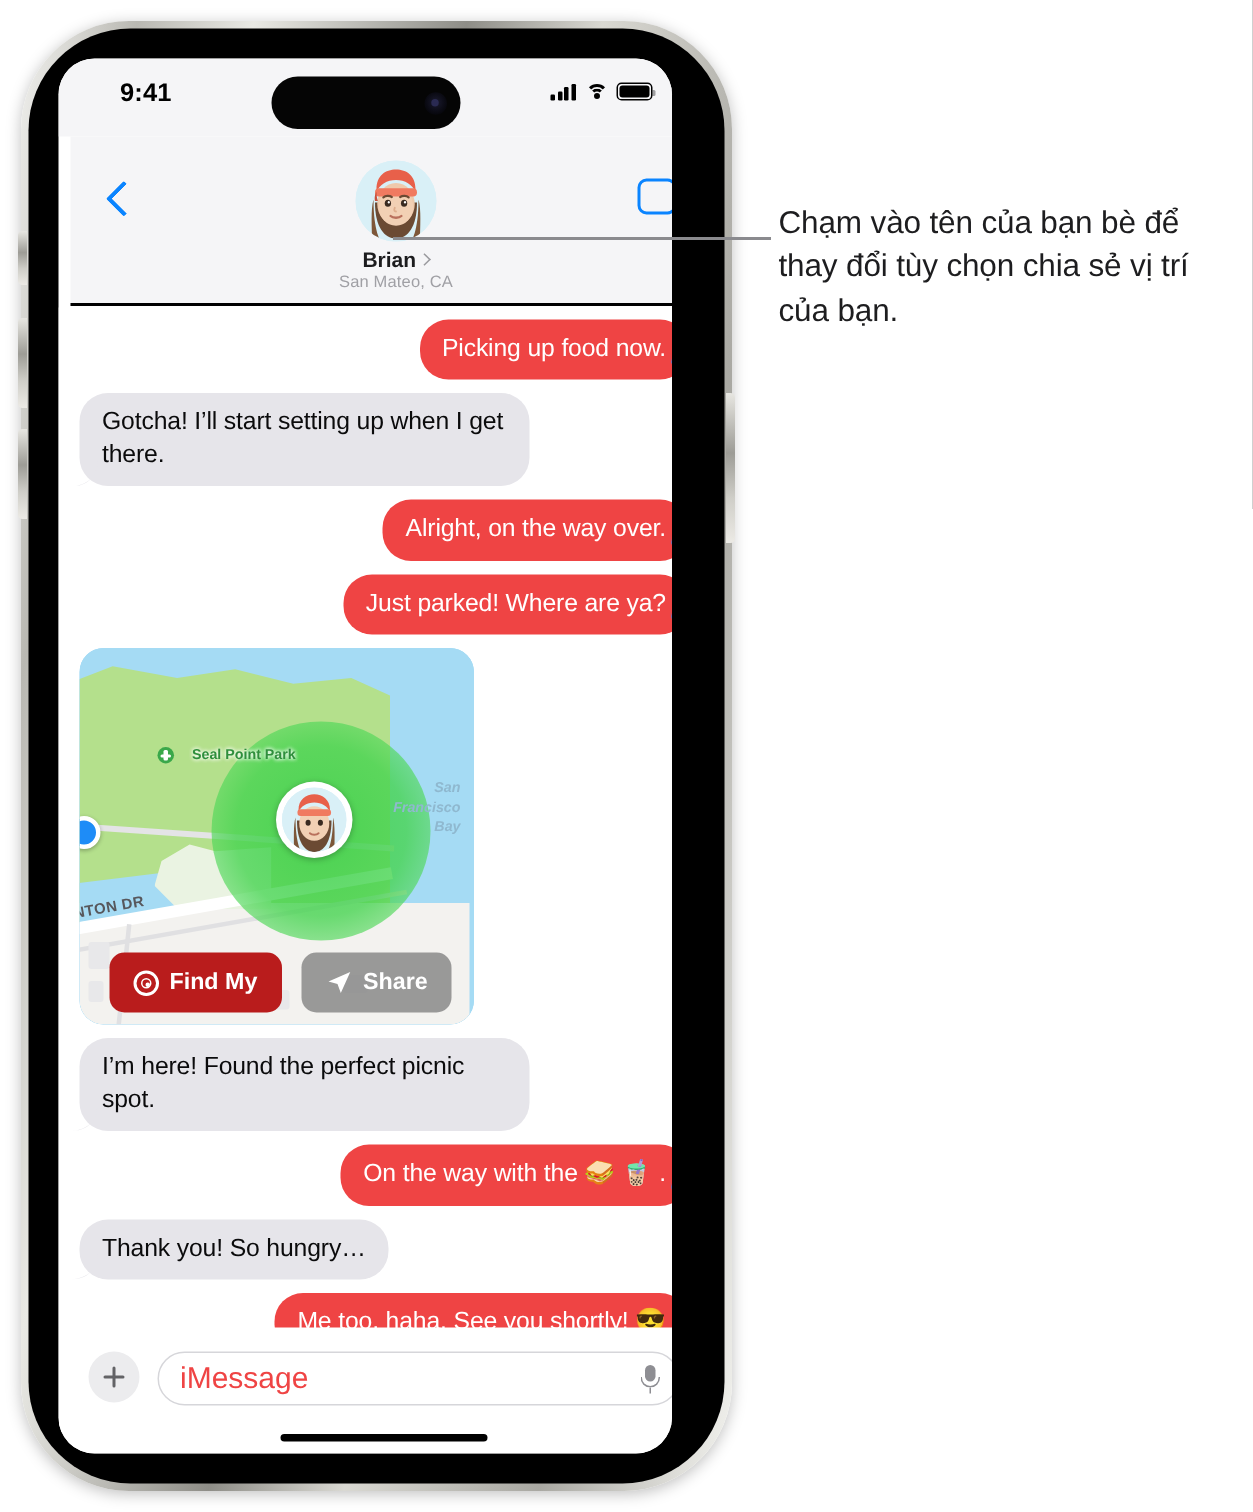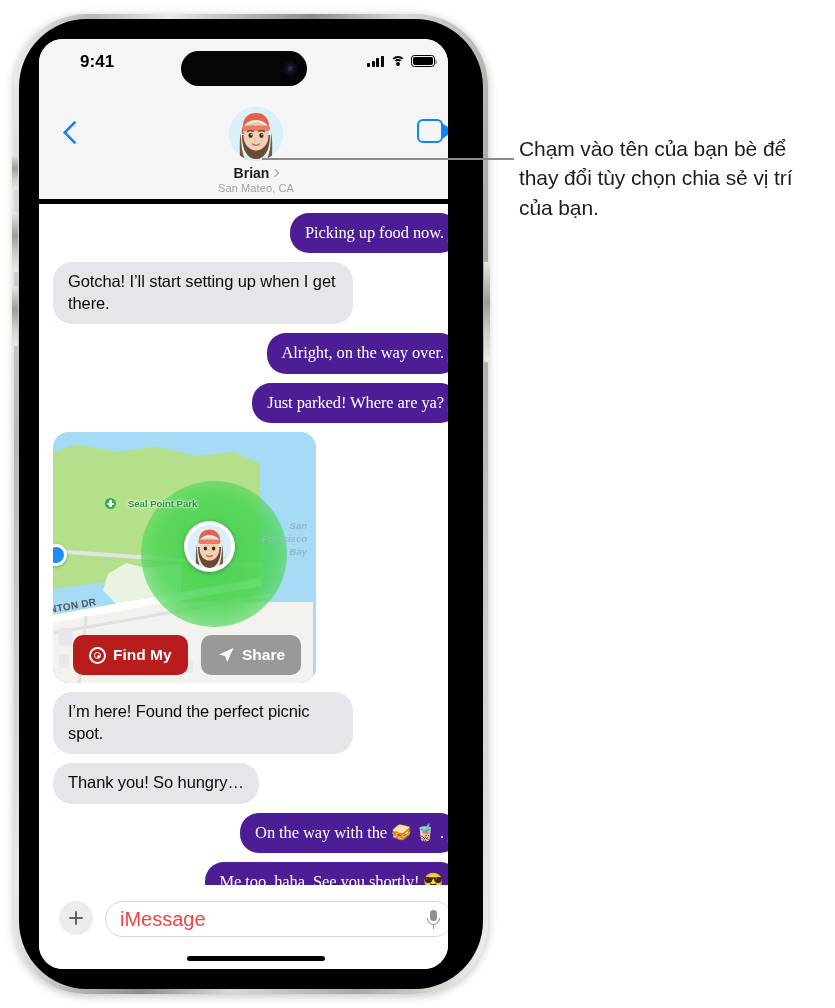--- a/index.html
+++ b/index.html
@@ -74,22 +74,22 @@
     width:126px; height:35px; border-radius:20px; background:#050505; z-index:7;
   }
   .island .lens { position:absolute; right:9px; top:50%; transform:translateY(-50%);
                   width:15px; height:15px; border-radius:50%;
                   background: radial-gradient(circle at 50% 45%, #1b1b30 0%, #0b0b14 55%, #000 100%); }
   .island .lens::after { content:""; position:absolute; left:50%; top:50%; transform:translate(-50%,-50%);
                   width:5px;height:5px;border-radius:50%;background:#2a2a52; }
 
   
   .navbar {
-    position:absolute; left:0; top:52px; width:434px; height:113px;
-    background:#f5f5f7; border-bottom:5px solid #000000; z-index:5;
+    position:absolute; left:8px; top:52px; width:434px; height:113px;
+    background:#f5f5f7; border-bottom:2px solid #000000; z-index:5;
   }
   .back-chev {
     position:absolute; left:22px; top:32px; width:20px; height:20px; cursor:pointer;
   }
   .back-chev::before{
     content:""; position:absolute; left:5px; top:1px; width:14px; height:14px;
     border-left:3.6px solid #0a84ff; border-bottom:3.6px solid #0a84ff;
     transform:rotate(45deg); border-radius:1.5px;
   }
   .facetime {
@@ -119,21 +119,21 @@
     position:absolute; left:0; top:166px; width:434px; bottom:84px;
     background:#fff; padding: 8px 14px 0 14px;
   }
   .row { display:flex; margin-bottom:9px; }
   .row.out { justify-content:flex-end; }
   .row.in  { justify-content:flex-start; }
   .bubble {
     position:relative; max-width:313px; padding:9px 15px 10px 15px;
     border-radius:19px; font-size:16.5px; line-height:1.30; letter-spacing:-.1px;
   }
-  .bubble.blue { background:#4c1d95; color:#fff;font-family:Liberation Serif, serif; }
+  .bubble.blue { background:#ef4444; color:#fff; }
   .bubble.gray { background:#e6e5ea; color:#0b0b0c; }
   .bubble.blue::after {
     content:""; position:absolute; right:-6px; bottom:0;
     width:18px; height:19px; background:#1e8cf7;
     border-bottom-left-radius:16px 14px;
     clip-path: path("M0,0 C0,12 6,19 18,19 C10,19 0,14 0,3 Z");
   }
   .bubble.blue::before {
     content:""; position:absolute; right:-7px; bottom:0; width:9px; height:10px;
     background:#fff; border-bottom-left-radius:10px;
@@ -426,26 +426,26 @@
                 </svg>
                 <span>Share</span>
               </div>
             </div>
           </div>
 
           <div class="row in">
             <div class="bubble gray" style="max-width:300px">I’m here! Found the perfect picnic spot.</div>
           </div>
 
+          <div class="row out">
+            <div class="bubble blue">On the way with the 🥪 🧋 .</div>
+          </div>
+
           <div class="row in">
             <div class="bubble gray">Thank you! So hungry…</div>
-          </div>
-
-          <div class="row out">
-            <div class="bubble blue">On the way with the 🥪 🧋 .</div>
           </div>
 
           <div class="row out" style="margin-bottom:4px">
             <div class="bubble blue">Me too, haha. See you shortly! 😎</div>
           </div>
 
           <div class="delivered">Delivered</div>
         </div>
 
         <div class="inputbar">

